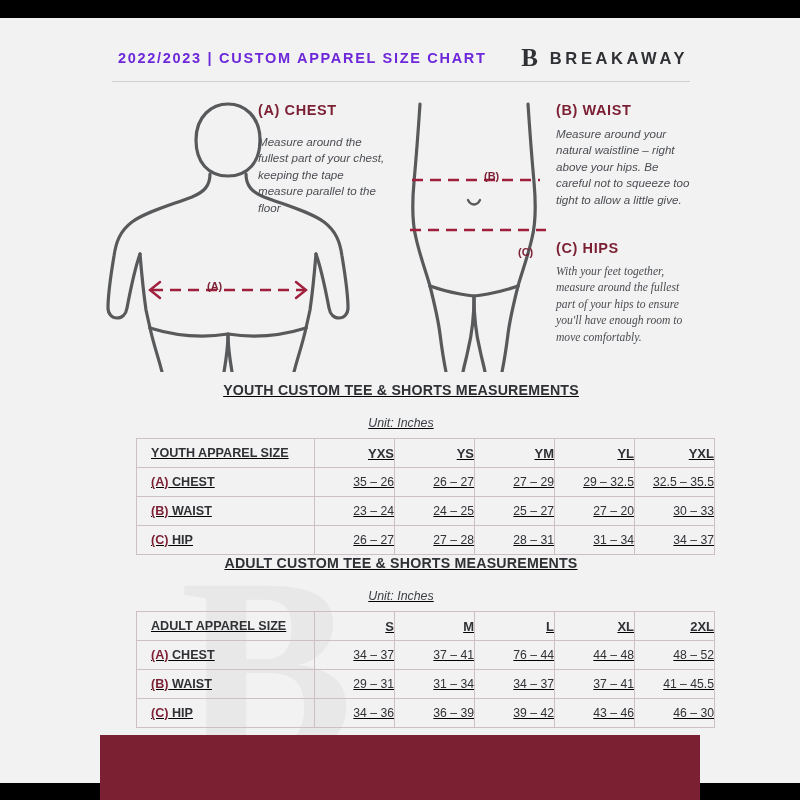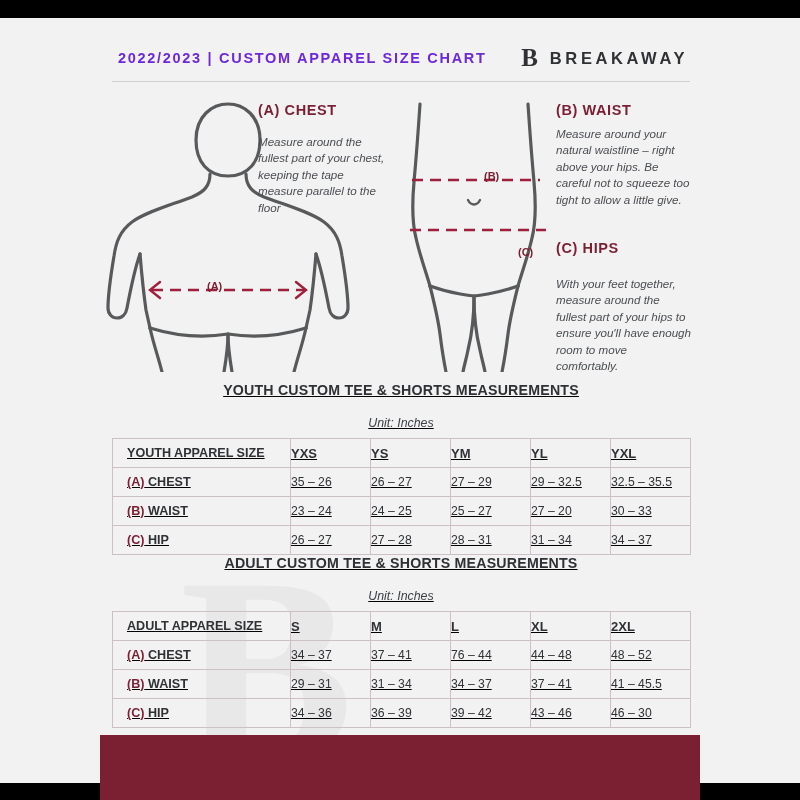--- a/index.html
+++ b/index.html
@@ -112,21 +112,21 @@
     line-height: 1.42;
     font-style: italic;
     color: #4a4d52;
     width: 132px;
   }
   .chest-title { left: 258px; top: 20px; }
   .chest-body  { left: 258px; top: 44px; margin-top: 8px; }
   .waist-title { left: 556px; top: 20px; }
   .waist-body  { left: 556px; top: 44px; width: 136px; }
   .hips-title  { left: 556px; top: 158px; }
-  .hips-body   { left: 556px; top: 194px; width: 136px; }
+  .hips-body   { left: 556px; top: 182px; width: 136px; font-family: Liberation Serif, serif; }
   .marker {
     position: absolute;
     font-size: 11px;
     font-weight: bold;
     color: #7b1f33;
   }
   .mk-a { left: 207px; top: 198px; }
   .mk-b { left: 484px; top: 88px; }
   .mk-c { left: 518px; top: 164px; }
   
@@ -151,27 +151,28 @@
     font-size: 12.4px;
     font-style: italic;
     color: #3d4045;
     margin-top: 18px;
     margin-bottom: 8px;
   }
   table {
     border-collapse: collapse;
     width: 578px;
     table-layout: fixed;
+    margin-left: 24px;
   }
   th, td {
     border: 1px solid #cdbfc3;
     height: 28px;
     font-size: 12.3px;
     color: #2f3135;
-    text-align: left;
+    text-align: right;
     padding: 0;
   }
   thead th {
     font-weight: bold;
     font-size: 13px;
   }
   th.lbl, td.lbl {
     text-align: left;
     padding-left: 14px;
     font-weight: bold;

